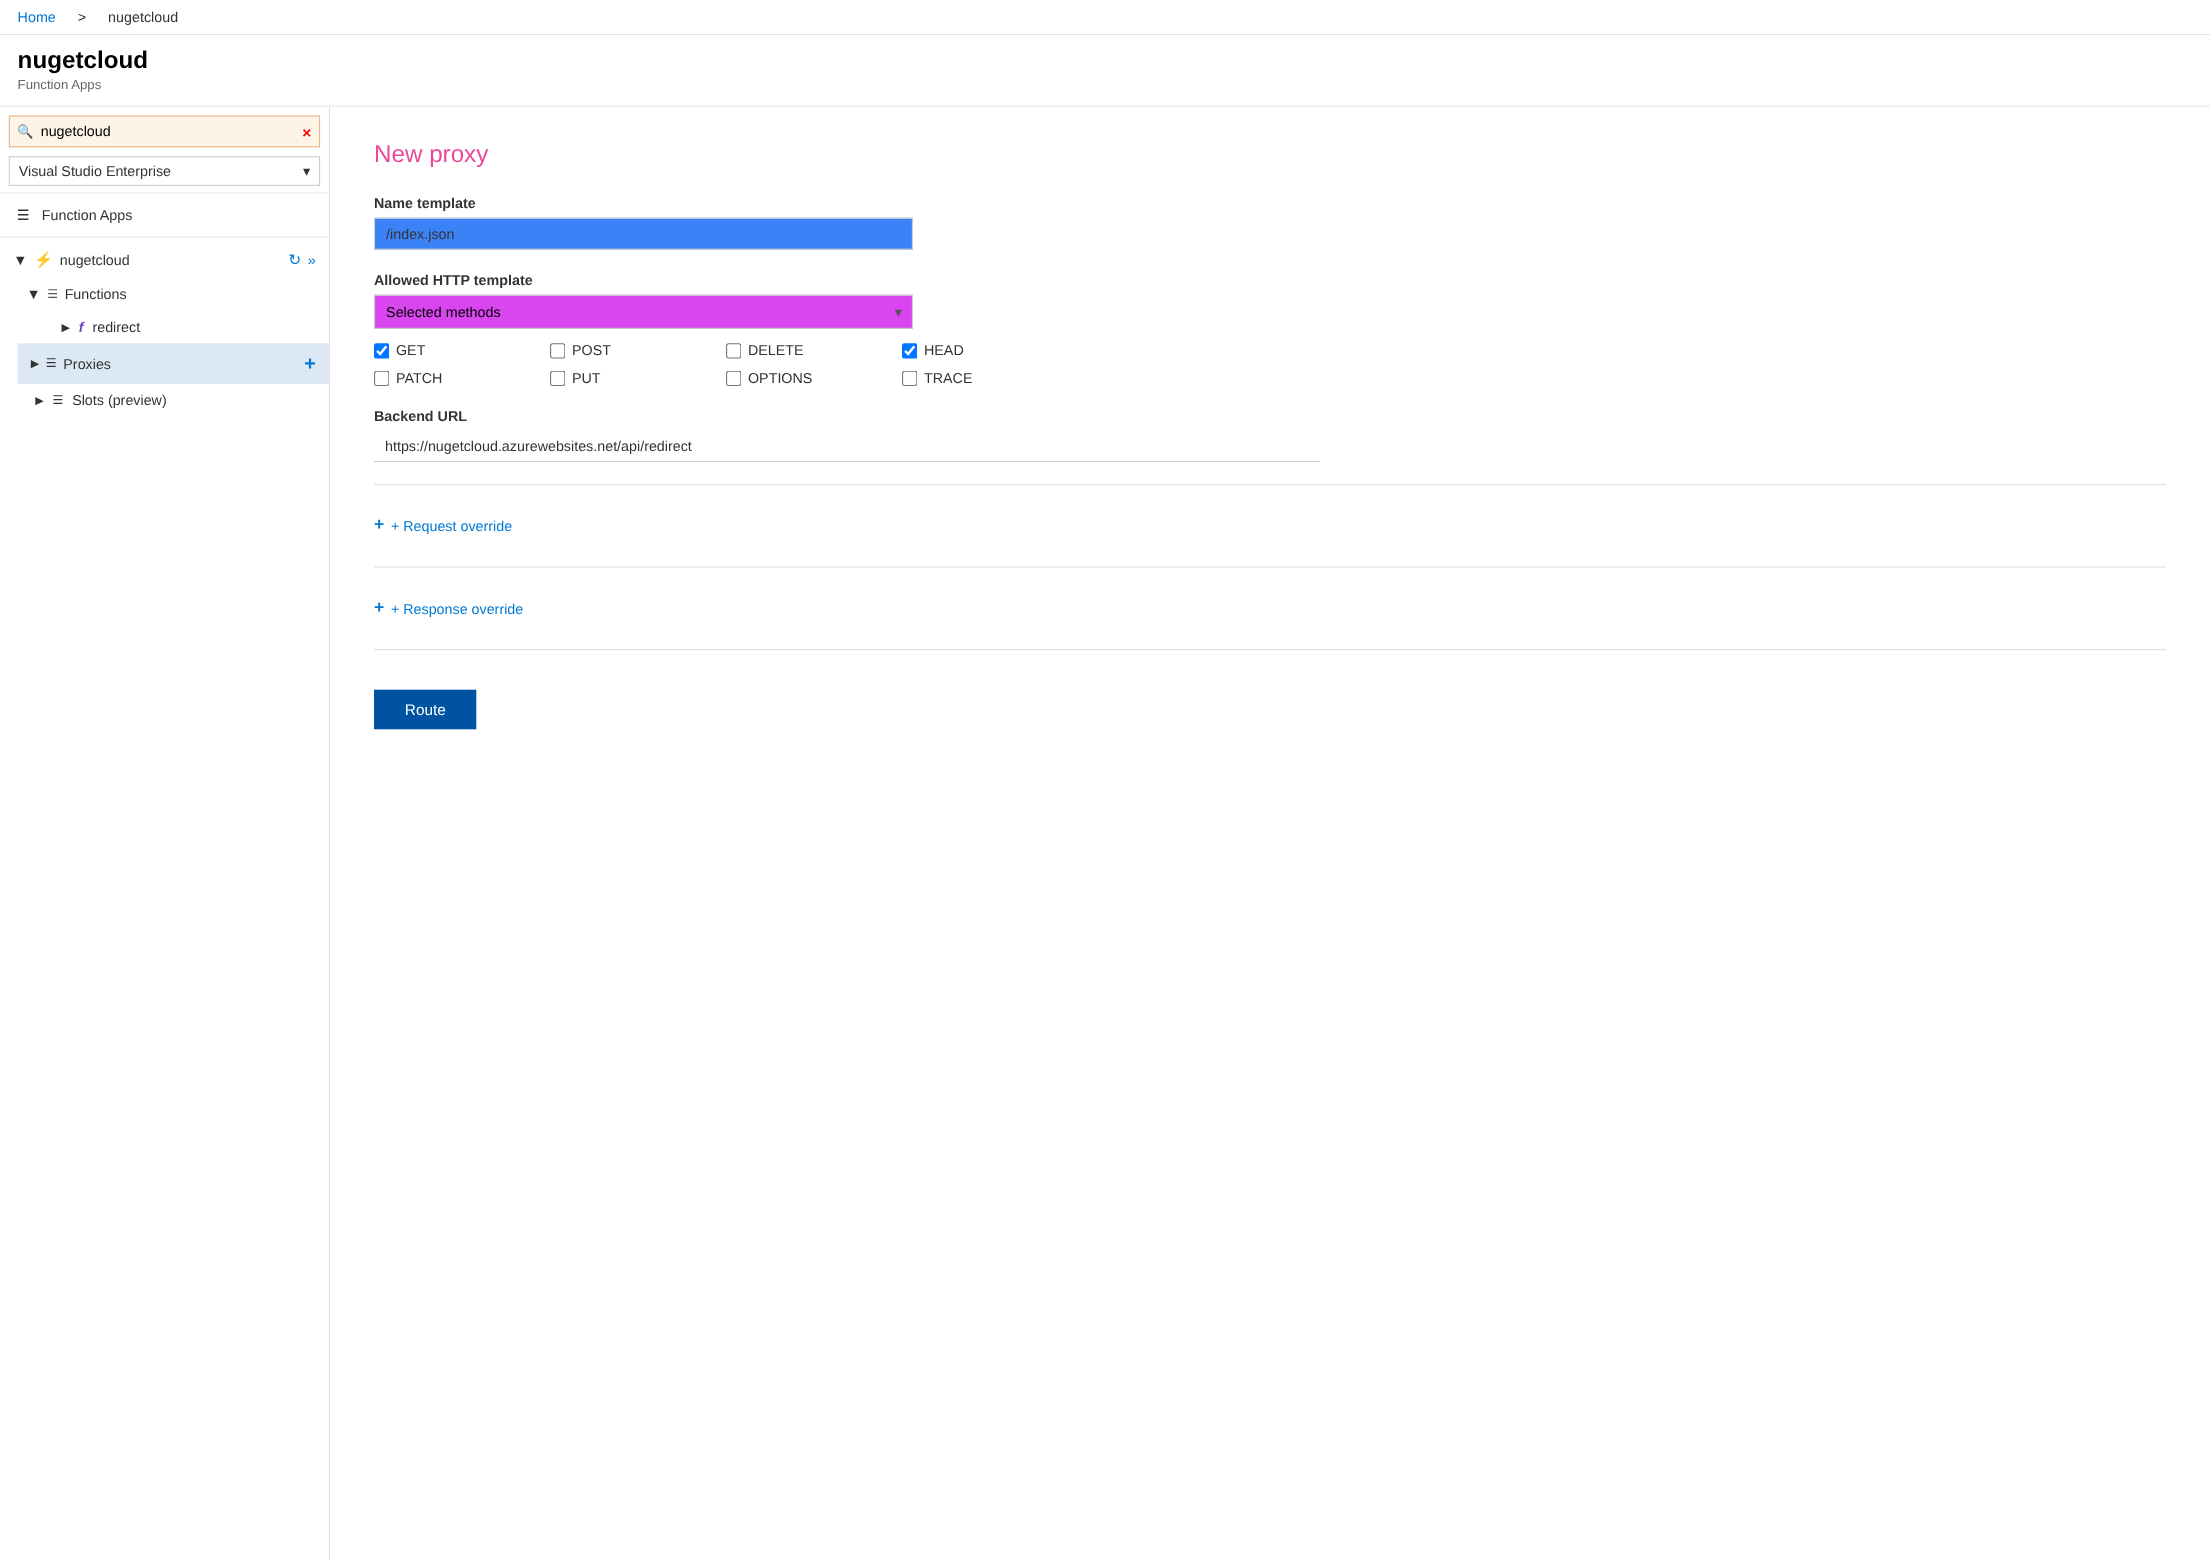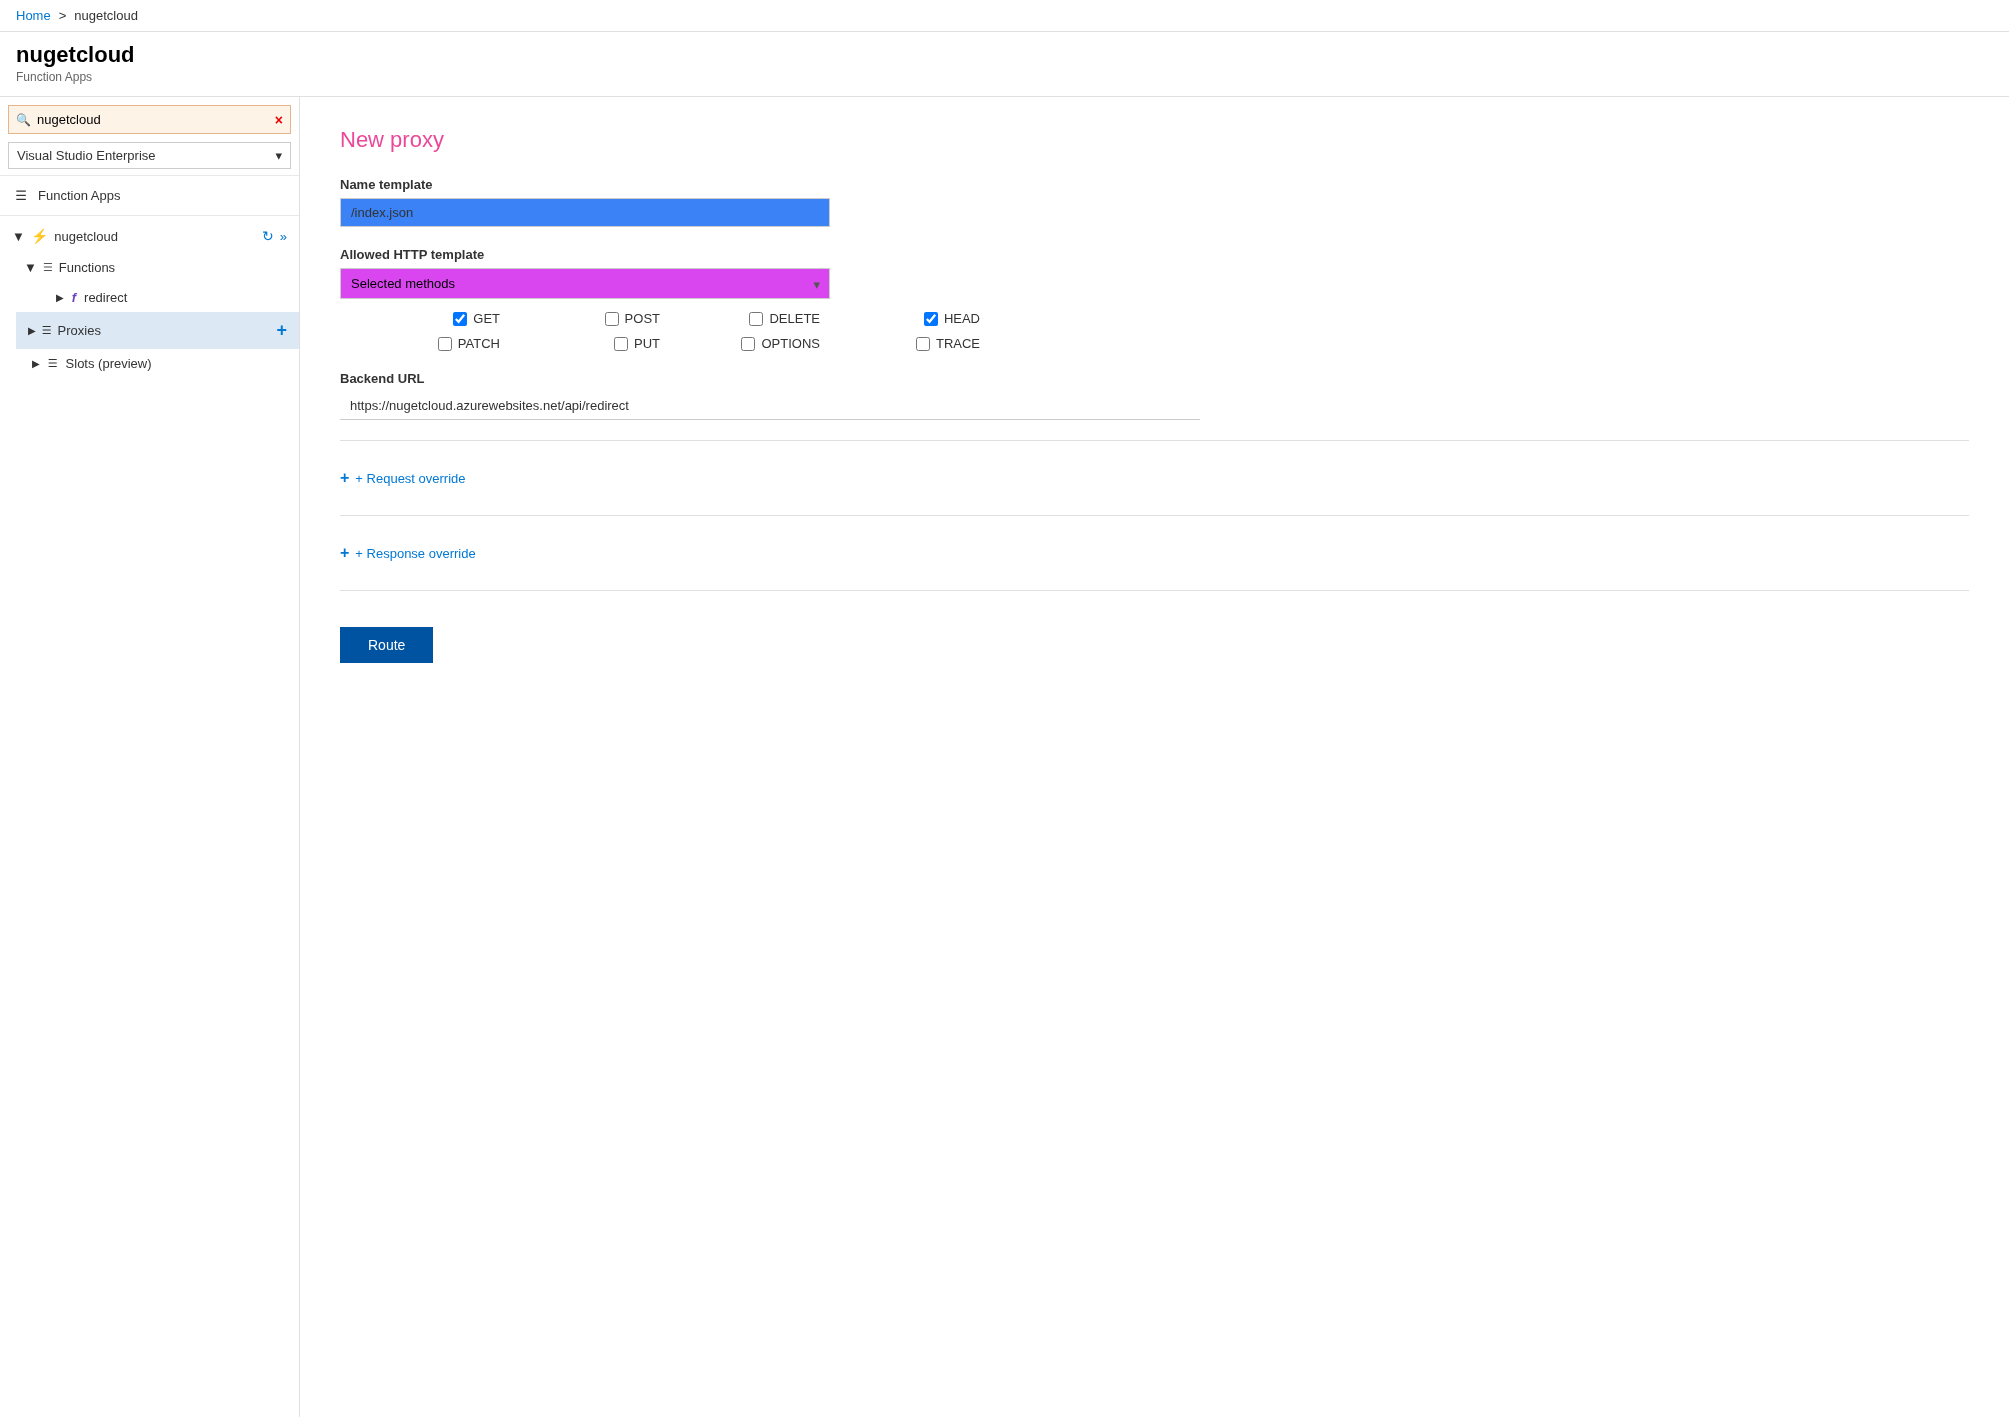--- a/index.html
+++ b/index.html
@@ -1,19 +1,19 @@
 <!DOCTYPE html>
 <html><head>
   <meta charset="utf-8">
   <style>
     * { box-sizing: border-box; margin: 0; padding: 0; }
     body { font-family: 'Segoe UI', Arial, sans-serif; font-size: 13px; background: #f5f5f5; color: #333; }
 
     .top-bar { background: #fff; border-bottom: 1px solid #e0e0e0; padding: 8px 16px; }
-    .breadcrumb { font-size: 13px; color: #0078d4; display: flex; align-items: center; gap: 8px; }
+    .breadcrumb { font-size: 13px; color: #0078d4; display: flex; align-items: center; gap: 20px; }
     .breadcrumb span { color: #333; }
 
     .page-header { background: #fff; padding: 10px 16px 12px; border-bottom: 1px solid #e0e0e0; }
     .page-title { font-size: 22px; font-weight: 600; color: #000; }
     .page-subtitle { font-size: 12px; color: #666; margin-top: 2px; }
 
     .layout { display: flex; height: calc(100vh - 90px); }
 
     
     .sidebar { width: 300px; background: #fff; border-right: 1px solid #e0e0e0; flex-shrink: 0; overflow-y: auto; }
@@ -48,21 +48,21 @@
 
     .form-group { margin-bottom: 20px; }
     .form-label { font-size: 13px; font-weight: 600; color: #333; margin-bottom: 6px; display: block; }
     .form-input { width: 490px; padding: 6px 10px; border: 1px solid #ccc; font-size: 13px; color: #333; outline: none; }
     .form-input.highlighted { background: #3b82f6; border-color: #ccc; }
     .select-wrapper { position: relative; width: 490px; }
     .select-wrapper select { width: 100%; padding: 7px 30px 7px 10px; border: 1px solid #ccc; font-size: 13px; background: #d946ef; outline: none; appearance: none; cursor: pointer; }
     .select-wrapper .chevron { position: absolute; right: 10px; top: 50%; transform: translateY(-50%); pointer-events: none; color: #555; }
 
     .checkbox-grid { display: grid; grid-template-columns: 160px 160px 160px 160px; gap: 10px 0; margin-top: 12px; width: 700px; }
-    .checkbox-item { display: flex; align-items: center; gap: 6px; font-size: 13px; justify-content: flex-end; }
+    .checkbox-item { display: flex; align-items: center; gap: 6px; font-size: 13px; }
     .checkbox-item input[type="checkbox"] { width: 14px; height: 14px; }
 
     .backend-url-input { width: 100%; max-width: 860px; padding: 6px 10px; border: none; border-bottom: 1px solid #ccc; font-size: 13px; color: #333; outline: none; background: transparent; }
 
     .divider { border: none; border-top: 1px solid #e0e0e0; margin: 20px 0; }
 
     .expand-link { display: flex; align-items: center; gap: 6px; color: #0078d4; font-size: 13px; cursor: pointer; text-decoration: none; padding: 8px 0; }
     .plus-icon { font-size: 16px; font-weight: bold; }
 
     .create-btn { background: #0053a0; color: #fff; border: none; padding: 10px 28px; font-size: 14px; cursor: pointer; margin-top: 16px; }

